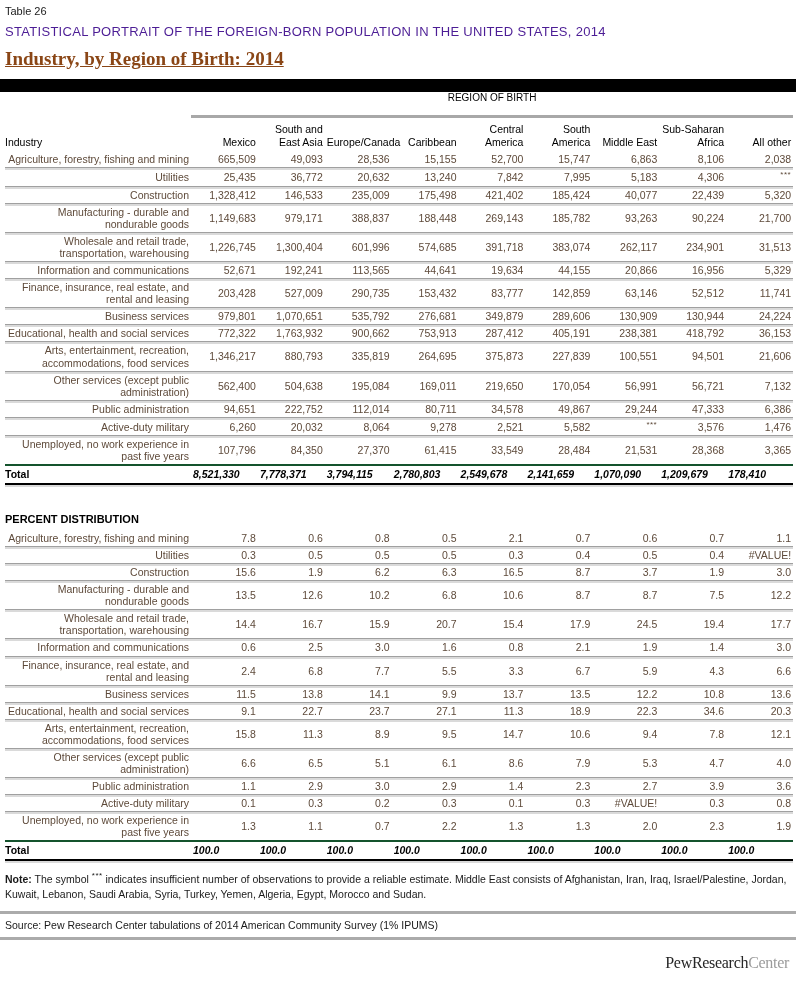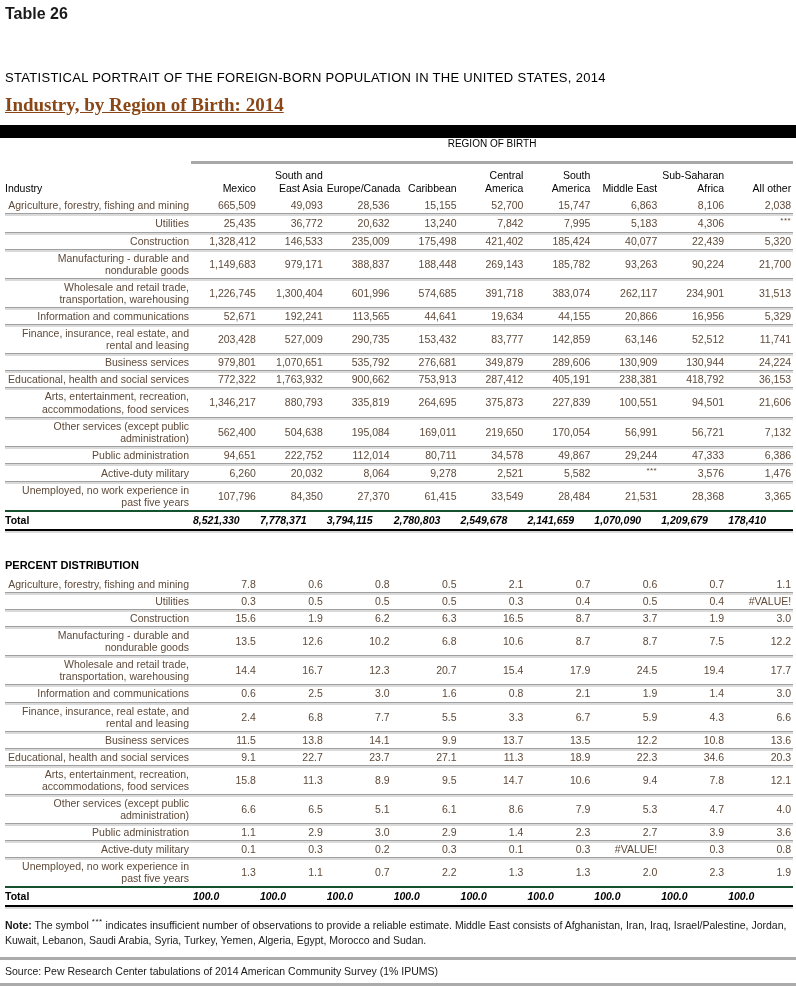--- a/index.html
+++ b/index.html
@@ -2,22 +2,22 @@
 <html><head>
 <meta charset="utf-8">
 <style>
   * { box-sizing: border-box; }
   html, body { margin: 0; padding: 0; background: #fff; }
   .page {
     width: 796px; height: 986px; background: #ffffff;
     font-family: "Liberation Sans", sans-serif; color: #000;
     padding: 3px 4px 0 5px; overflow: hidden; position: relative;
   }
-  .table-num { font-size: 16px; padding: 2px 0 7px 0; color: #1a1a1a; font-weight: bold; }
-  .main-title { font-size: 13px; letter-spacing: 0.3px; color: #000000; padding-bottom: 9px; margin-top: 40px; }
+  .table-num { font-size: 11px; padding: 2px 0 7px 0; color: #1a1a1a; }
+  .main-title { font-size: 13px; letter-spacing: 0.3px; color: #4c1d95; padding-bottom: 9px; }
   .subtitle {
     font-family: "Liberation Serif", serif; font-weight: bold;
     font-size: 19px; color: #8a4616; padding-bottom: 9px; text-decoration: underline;
   }
   .black-bar { height: 13px; background: #000; margin: 0 -4px 0 -5px; }
   .universe { font-size: 11px; padding: 11px 0 13px 0; color: #1a1a1a; }
 
   table.data {
     border-collapse: separate; border-spacing: 0;
     width: 788px; table-layout: fixed; font-size: 10.5px;
@@ -357,21 +357,21 @@
           <td class="num">10.6</td>
           <td class="num">8.7</td>
           <td class="num">8.7</td>
           <td class="num">7.5</td>
           <td class="num">12.2</td>
         </tr>
         <tr>
           <td class="label">Wholesale and retail trade, transportation, warehousing</td>
           <td class="num">14.4</td>
           <td class="num">16.7</td>
-          <td class="num">12.3</td>
+          <td class="num">15.9</td>
           <td class="num">20.7</td>
           <td class="num">15.4</td>
           <td class="num">17.9</td>
           <td class="num">24.5</td>
           <td class="num">19.4</td>
           <td class="num">17.7</td>
         </tr>
         <tr>
           <td class="label">Information and communications</td>
           <td class="num">0.6</td>

